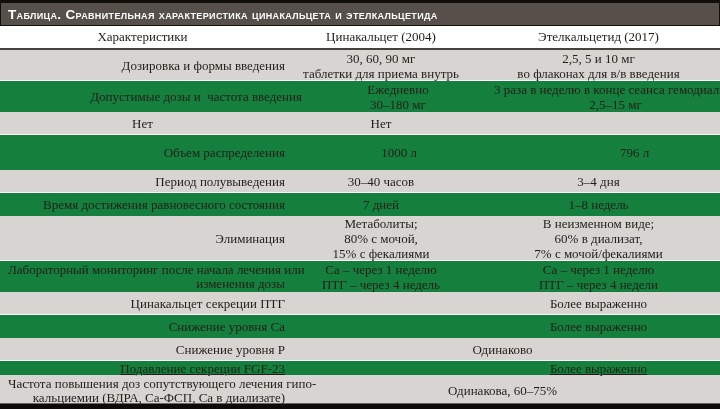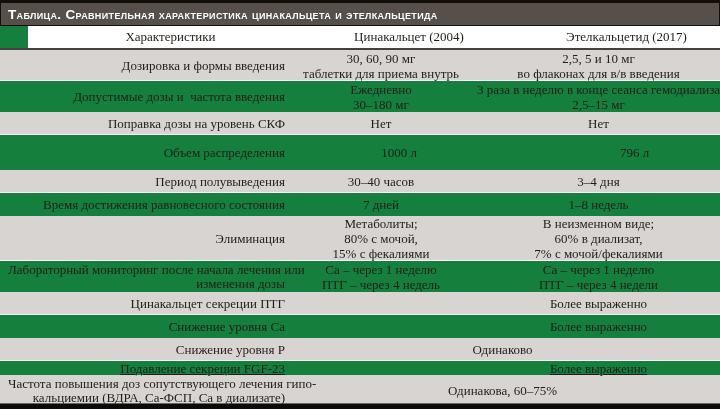--- a/index.html
+++ b/index.html
@@ -10,21 +10,21 @@
   .title-bar{box-sizing:border-box;height:26px;background:var(--bar,#57504a);
              border-top:3px solid #120e0a;border-left:1px solid #120e0a;
              border-right:1px solid #120e0a;border-bottom:1px solid #120e0a;
              display:flex;align-items:center;padding-left:7px;}
   .title-bar span{color:var(--titletxt,#fff);
              font-family:"Liberation Sans","DejaVu Sans",sans-serif;
              font-weight:700;font-size:13.5px;letter-spacing:.35px;
              font-variant:small-caps;white-space:nowrap;}
 
   .head-row{height:22px;display:grid;grid-template-columns:285px 192px 243px;
-            align-items:center;background:#fff;margin-left:28px;}
+            align-items:center;background:#fff;}
   .head-cell{text-align:center;font-size:13px;line-height:14px;white-space:nowrap;}
   .head-rule{height:2px;background:var(--rule,#45403a);}
 
   .tbody{height:353px;}
   .row{display:grid;grid-template-columns:285px 192px 243px;align-items:center;
        box-sizing:border-box;}
   .row.merged-row{grid-template-columns:285px 435px;}
   .row.shaded{background:var(--shade,#d7d4d2);box-shadow:inset 0 -1px 0 #ffffff;}
   .cell{font-size:13px;line-height:15px;white-space:pre;}
   .cell.label{padding-left:8px;text-align:right;line-height:14px;}
@@ -51,29 +51,28 @@
     <div class="head-rule"></div>
 
     <div class="tbody">
         <div class="row shaded" style="height: 31px;">
           <div class="cell label">Дозировка и формы введения</div>
           <div class="cell val">30, 60, 90 мг
 таблетки для приема внутрь</div>
           <div class="cell val">2,5, 5 и 10 мг
 во флаконах для в/в введения</div>
         </div>
-        <div class="row" style="height: 31px;">
+        <div class="row" style="height: 31px; margin-left: 17px;">
           <div class="cell label">Допустимые дозы и  частота введения</div>
           <div class="cell val">Ежедневно
 30–180 мг</div>
           <div class="cell val">3 раза в неделю в конце сеанса гемодиализа
 2,5–15 мг</div>
         </div>
         <div class="row shaded" style="height: 23px;">
-          <div class="cell label">Поправка дозы на уровень СКФ</div>
           <div class="cell val">Нет</div>
           <div class="cell val">Нет</div>
         </div>
         <div class="row" style="height: 35px; gap: 18px;">
           <div class="cell label">Объем распределения</div>
           <div class="cell val">1000 л</div>
           <div class="cell val">796 л</div>
         </div>
         <div class="row shaded" style="height: 23px;">
           <div class="cell label">Период полувыведения</div>

